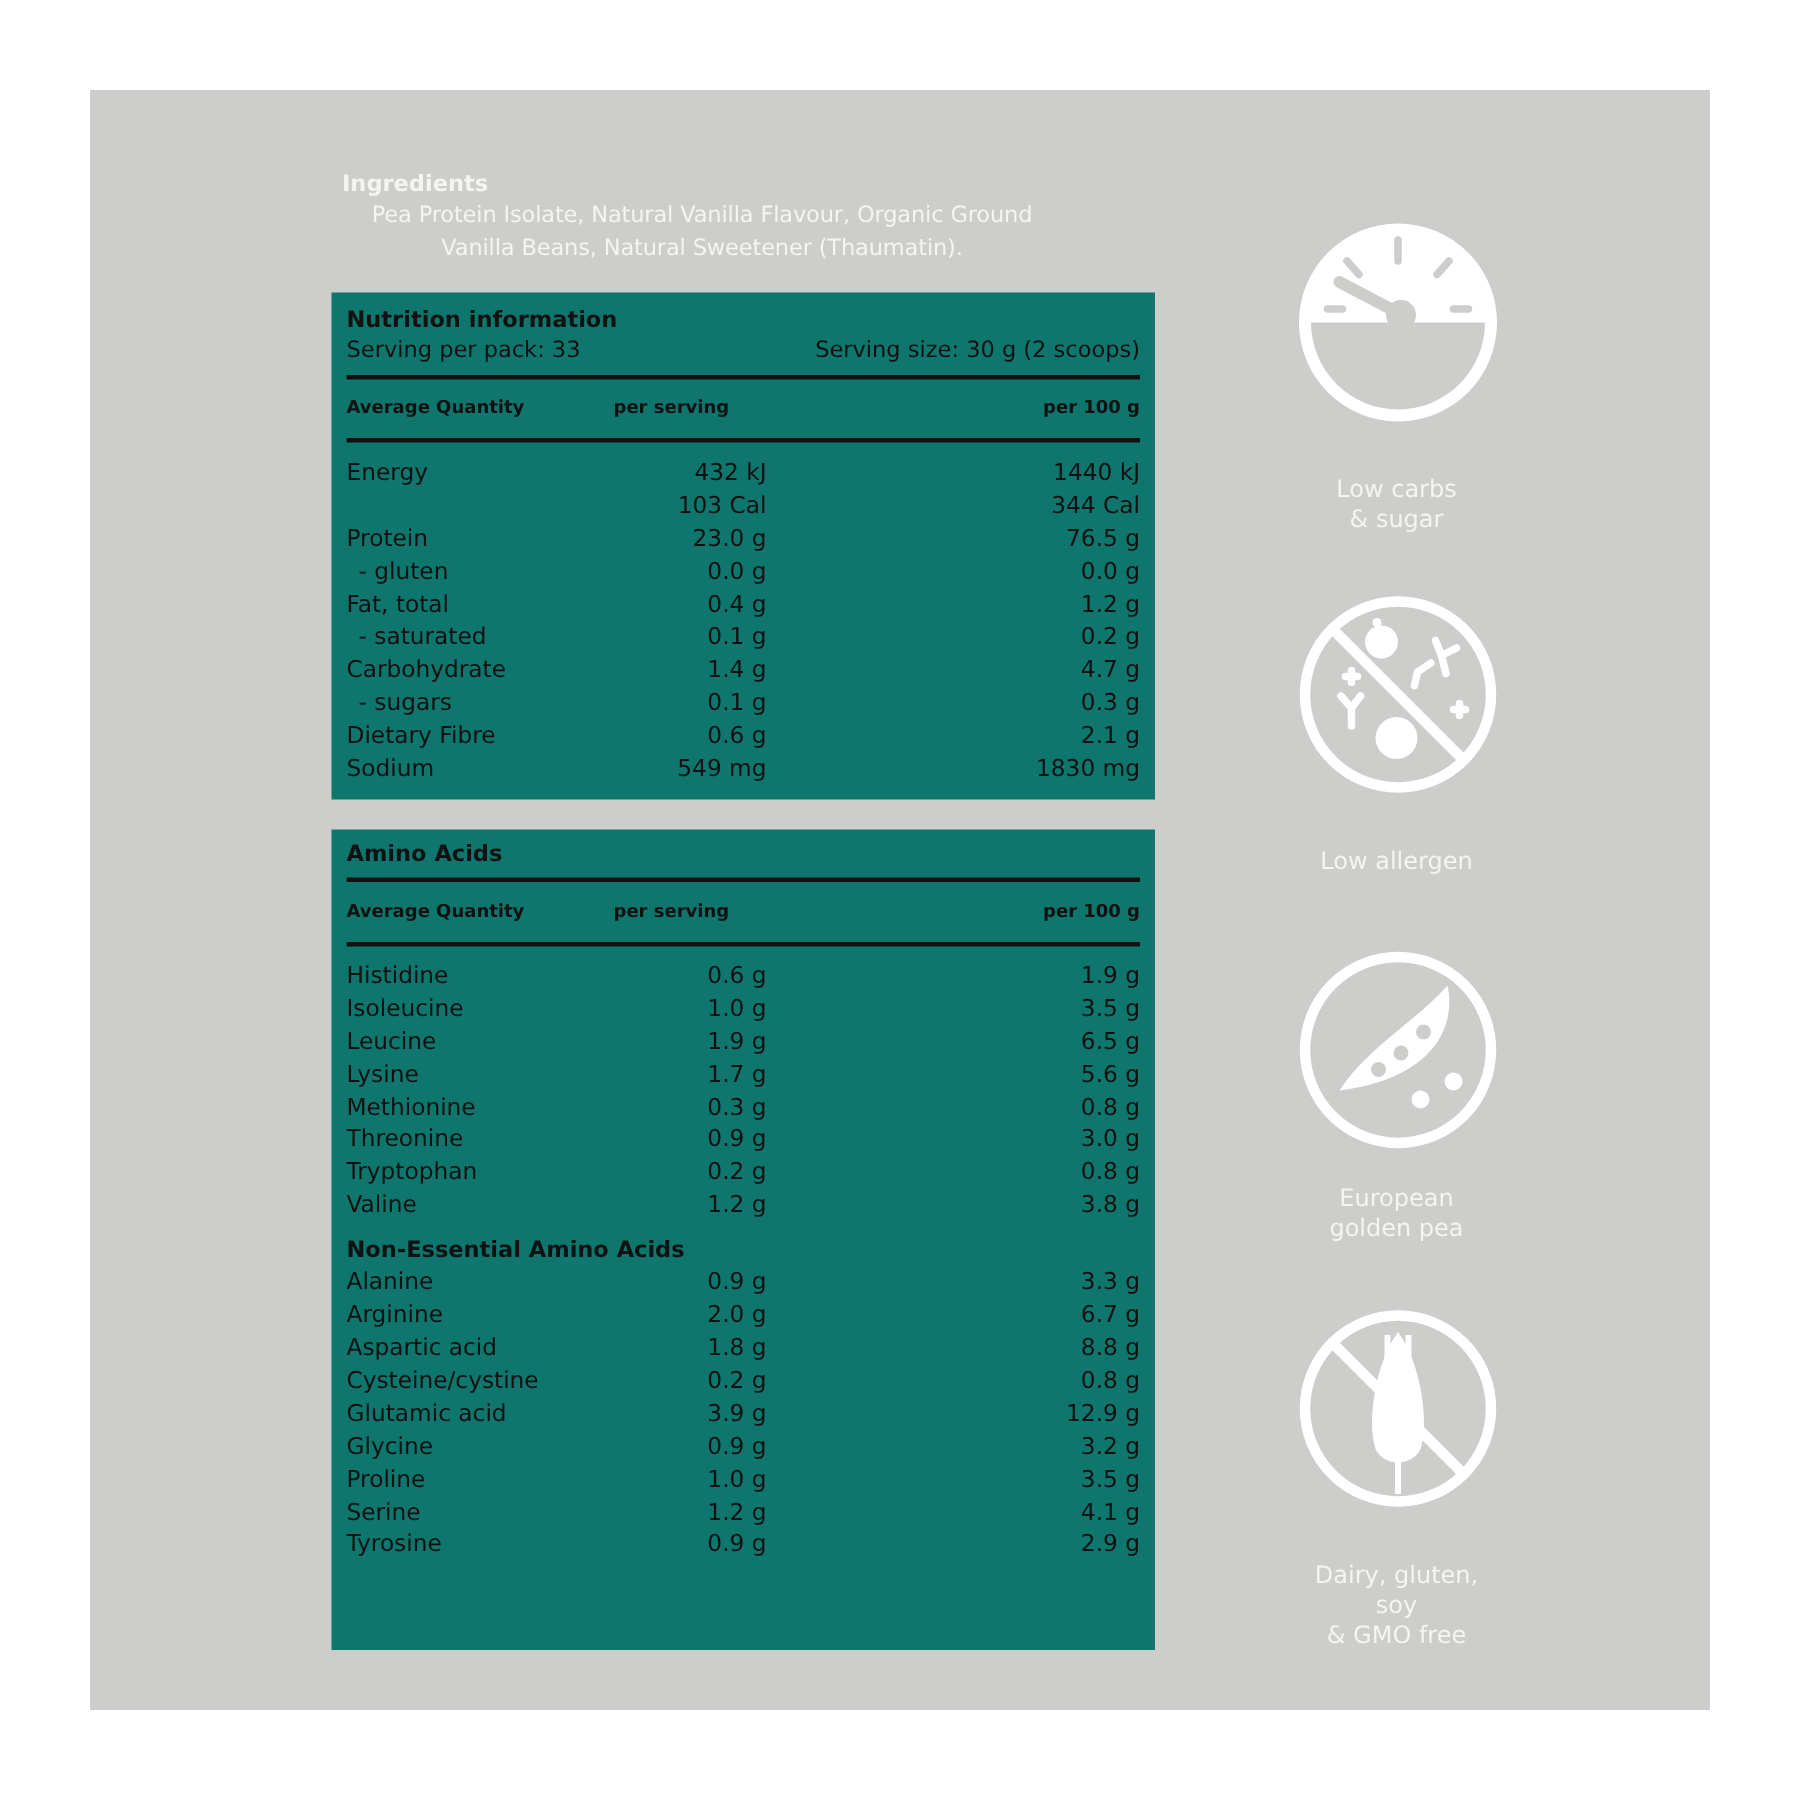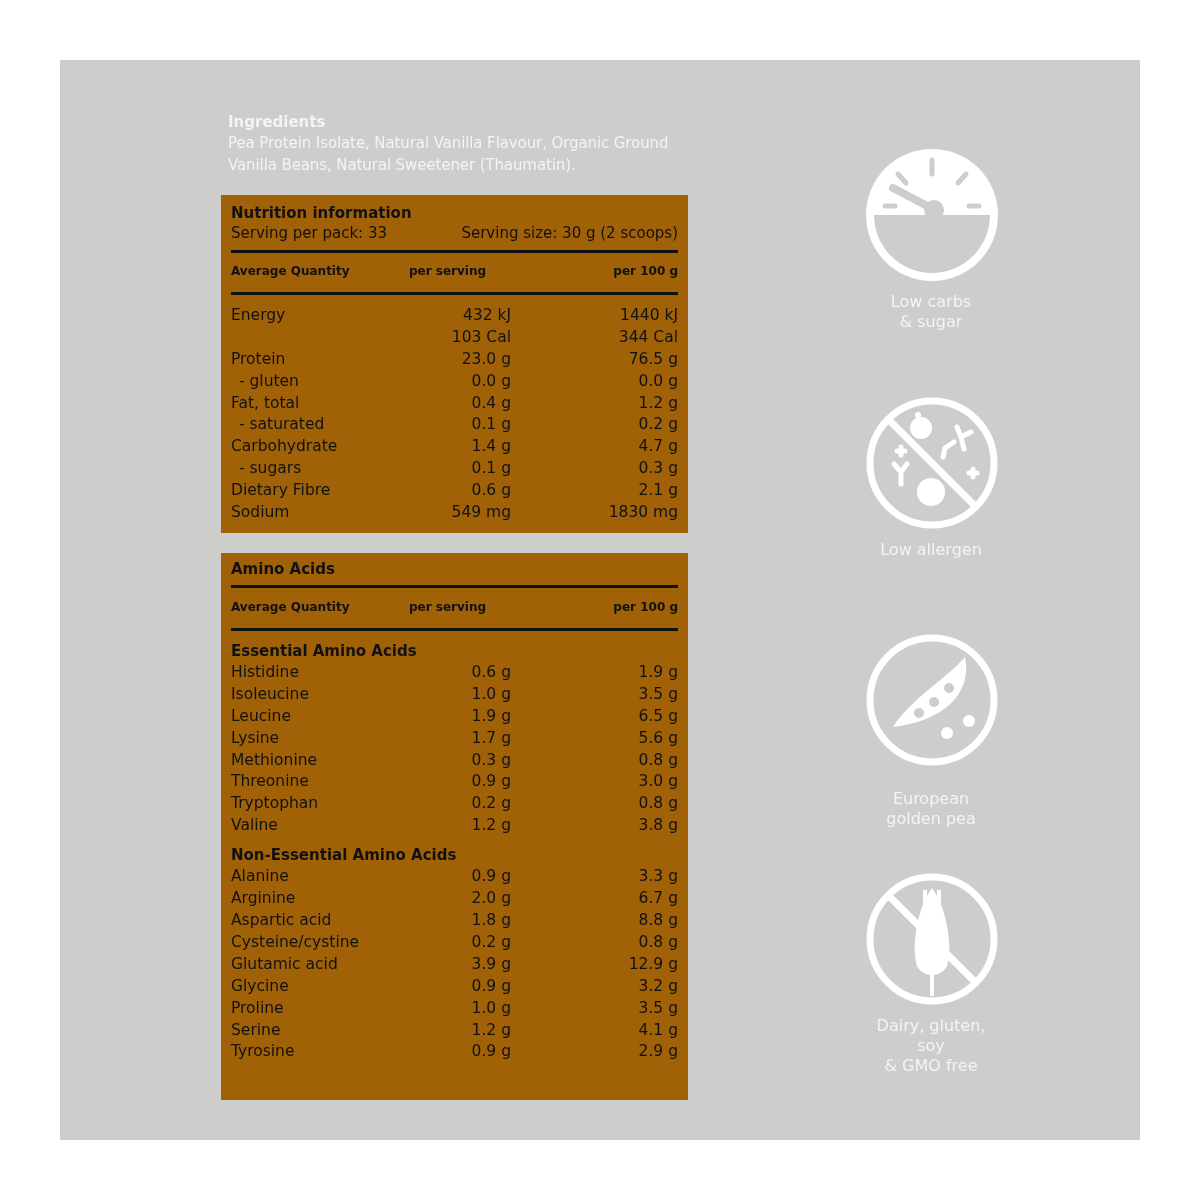--- a/index.html
+++ b/index.html
@@ -9,24 +9,24 @@
   .panel {
     position: absolute; left: 60px; top: 60px; width: 1080px; height: 1080px;
     background: #cdcdcb;
   }
 
   .ingredients {
     position: absolute; left: 228px; top: 112px; width: 480px;
     color: #f4f4f2;
   }
   .ingredients .title { font-weight: bold; font-size: 15px; line-height: 20px; }
-  .ingredients .body { font-size: 15px; line-height: 22px; letter-spacing: -0.1px; }
+  .ingredients .body { font-size: 15px; line-height: 22px; letter-spacing: -0.1px; text-align: center; }
 
   .box {
-    position: absolute; left: 221px; width: 467px; background: #a16207;
+    position: absolute; left: 221px; width: 549px; background: #0f766e;
     padding: 0 10px; color: #111111;
   }
   .box.nutrition { top: 195px; height: 338px; }
   .box.amino { top: 553px; height: 547px; }
 
   .box .heading { font-weight: bold; font-size: 15px; line-height: 20px; }
   .rule { height: 3px; background: #111; margin: 0; }
 
   .row {
     display: grid; grid-template-columns: 200px 80px 1fr;
@@ -41,21 +41,21 @@
   .serving-line {
     display: flex; justify-content: space-between; font-size: 15px; line-height: 21px; gap: 32px;
   }
   .section-title { font-weight: bold; font-size: 15px; line-height: 22px; }
 
   .badge {
     position: absolute; left: 861px; width: 140px; text-align: center;
     color: #f4f4f2; font-size: 16px; line-height: 20px;
   }
   .badge svg { display: block; margin: 0 auto; }
-  .badge .label { margin-top: 6px; }
+  .badge .label { margin-top: 30px; }
 </style>
 </head>
 <body>
 
 <div class="panel"></div>
 
 <div class="ingredients">
   <div class="title">Ingredients</div>
   <div class="body">Pea Protein Isolate, Natural Vanilla Flavour, Organic Ground Vanilla Beans, Natural Sweetener (Thaumatin).</div>
 </div>
@@ -139,21 +139,20 @@
   <div class="rule"></div>
   <div style="height:9px"></div>
   <div class="row head">
     <span>Average Quantity</span>
     <span class="c2" style="text-align:left;margin-left:-22px">per serving</span>
     <span class="c3">per 100 g</span>
   </div>
   <div style="height:9px"></div>
   <div class="rule"></div>
   <div style="height:9px"></div>
-  <div class="section-title">Essential Amino Acids</div>
   <div id="essential-rows">
       <div class="row">
         <span class="c1">Histidine</span>
         <span class="c2">0.6 g</span>
         <span class="c3">1.9 g</span>
       </div>
       <div class="row">
         <span class="c1">Isoleucine</span>
         <span class="c2">1.0 g</span>
         <span class="c3">3.5 g</span>

